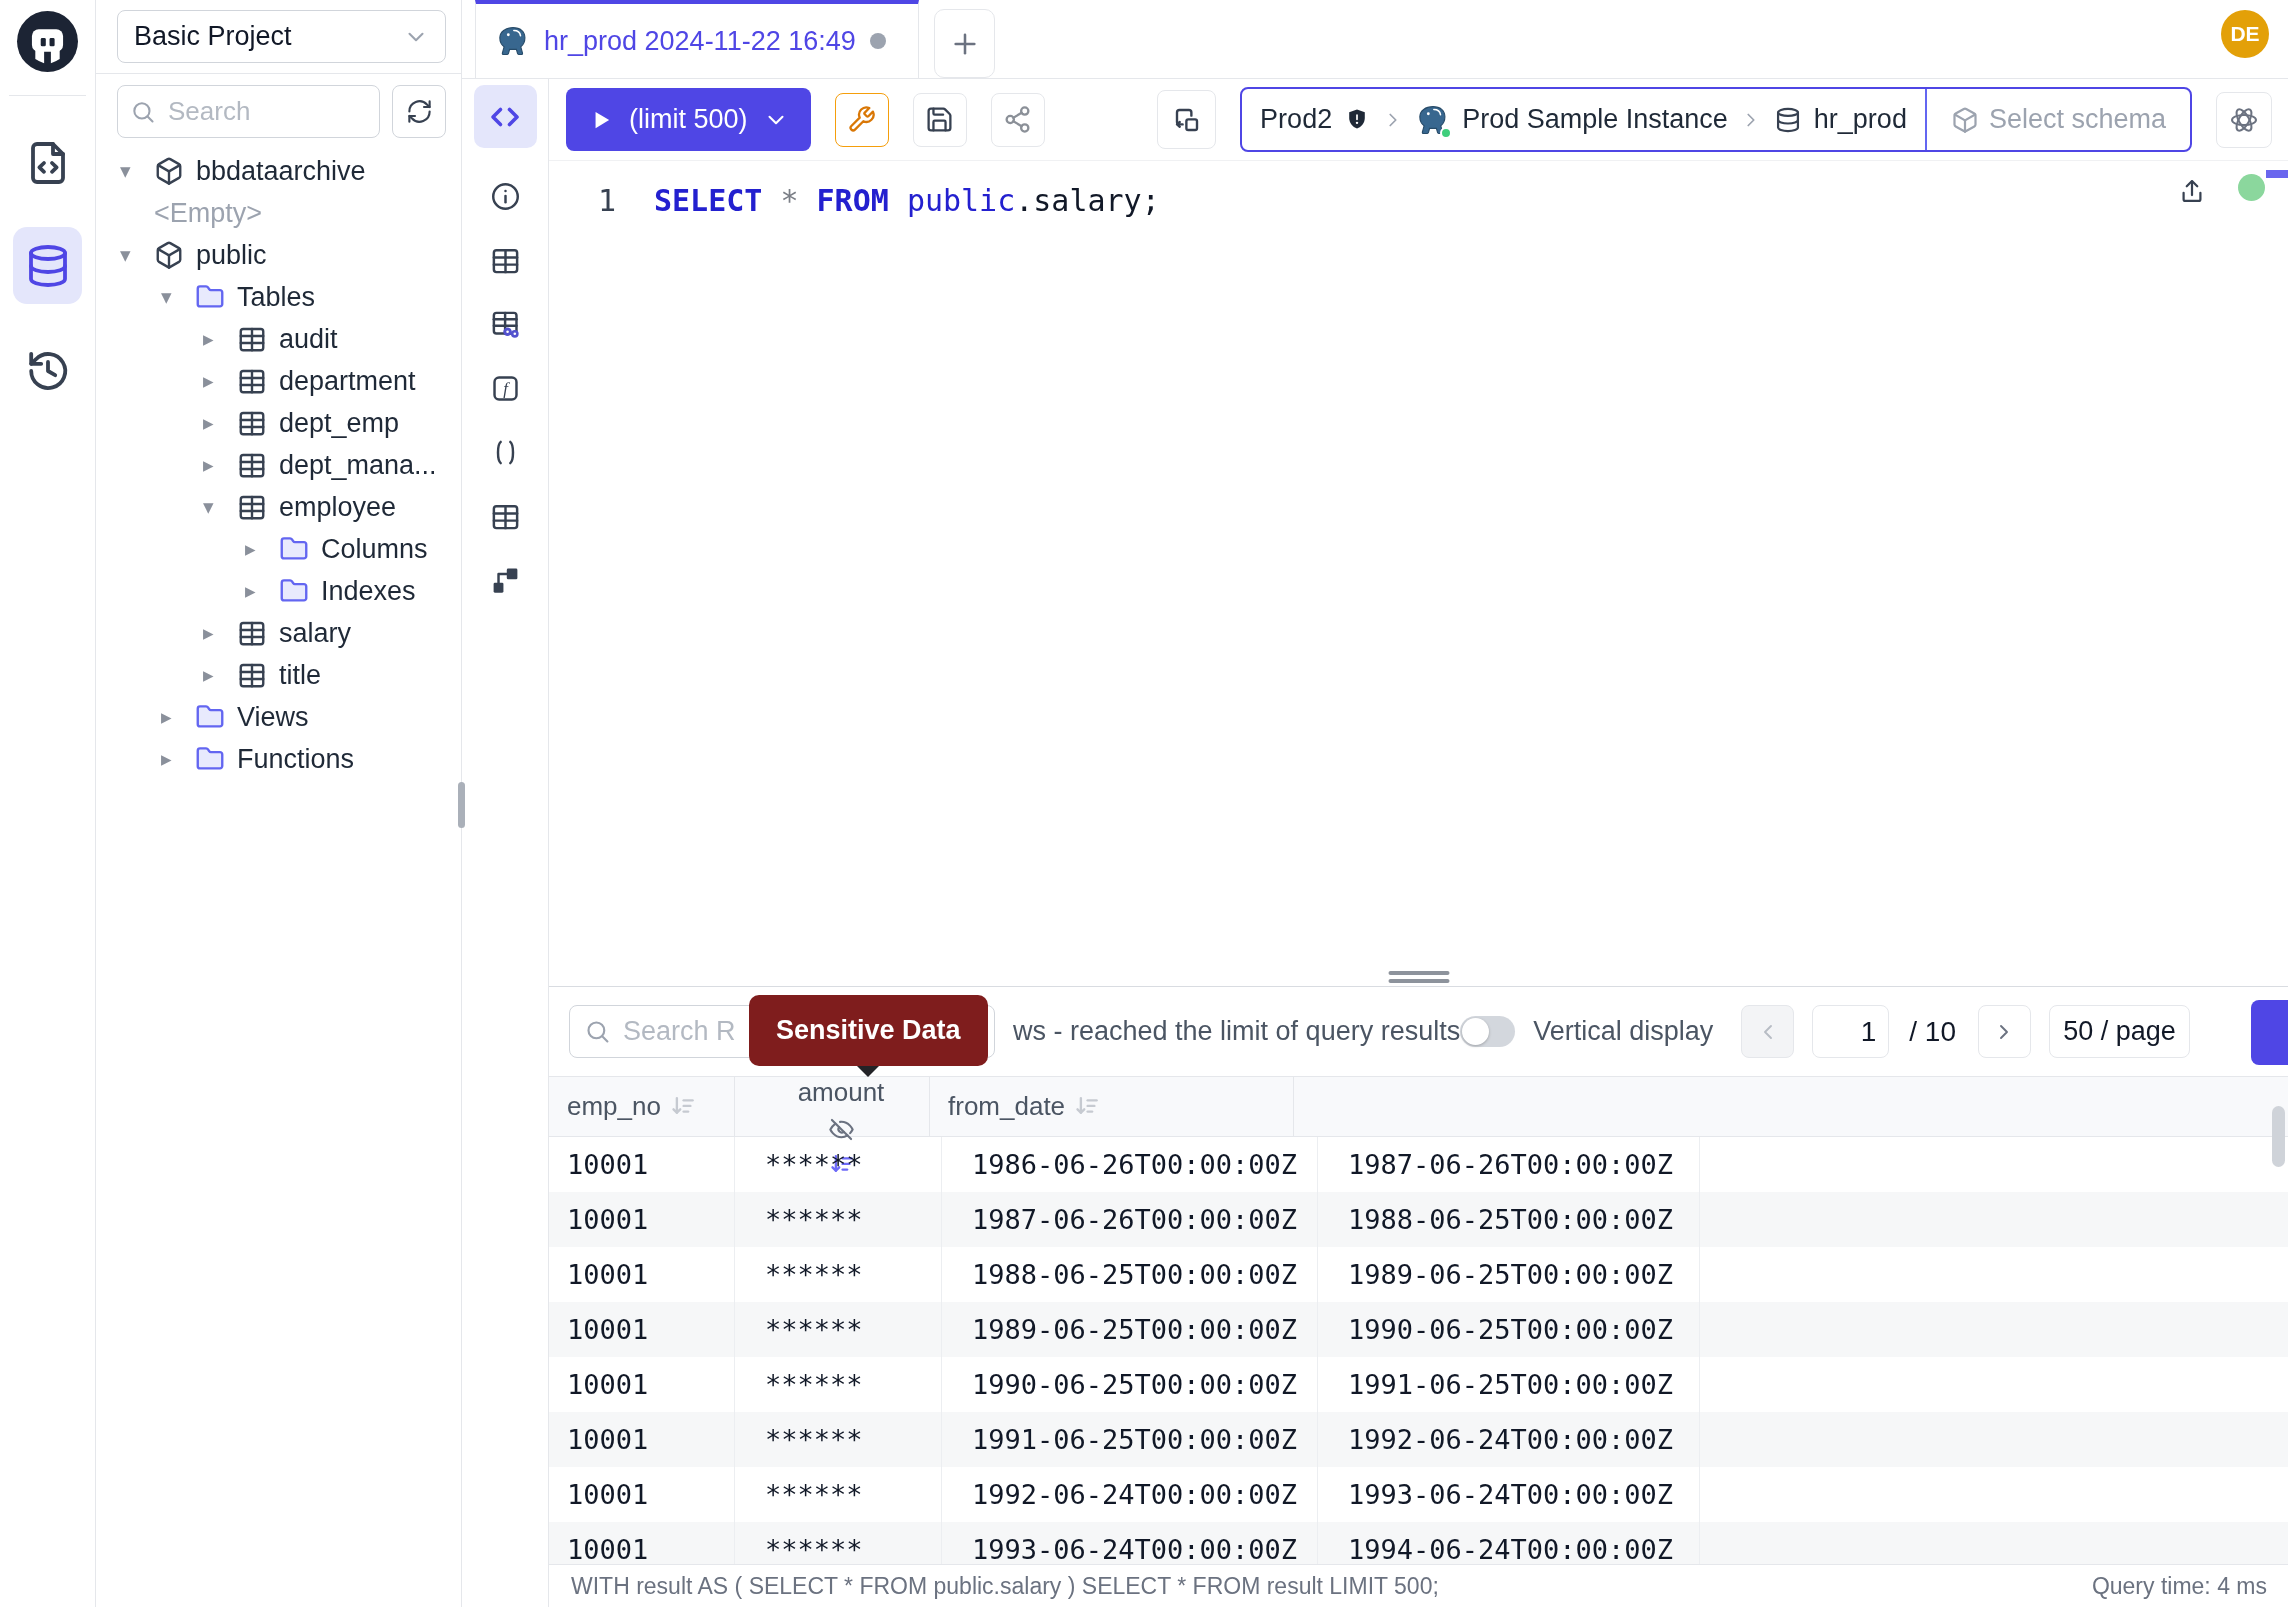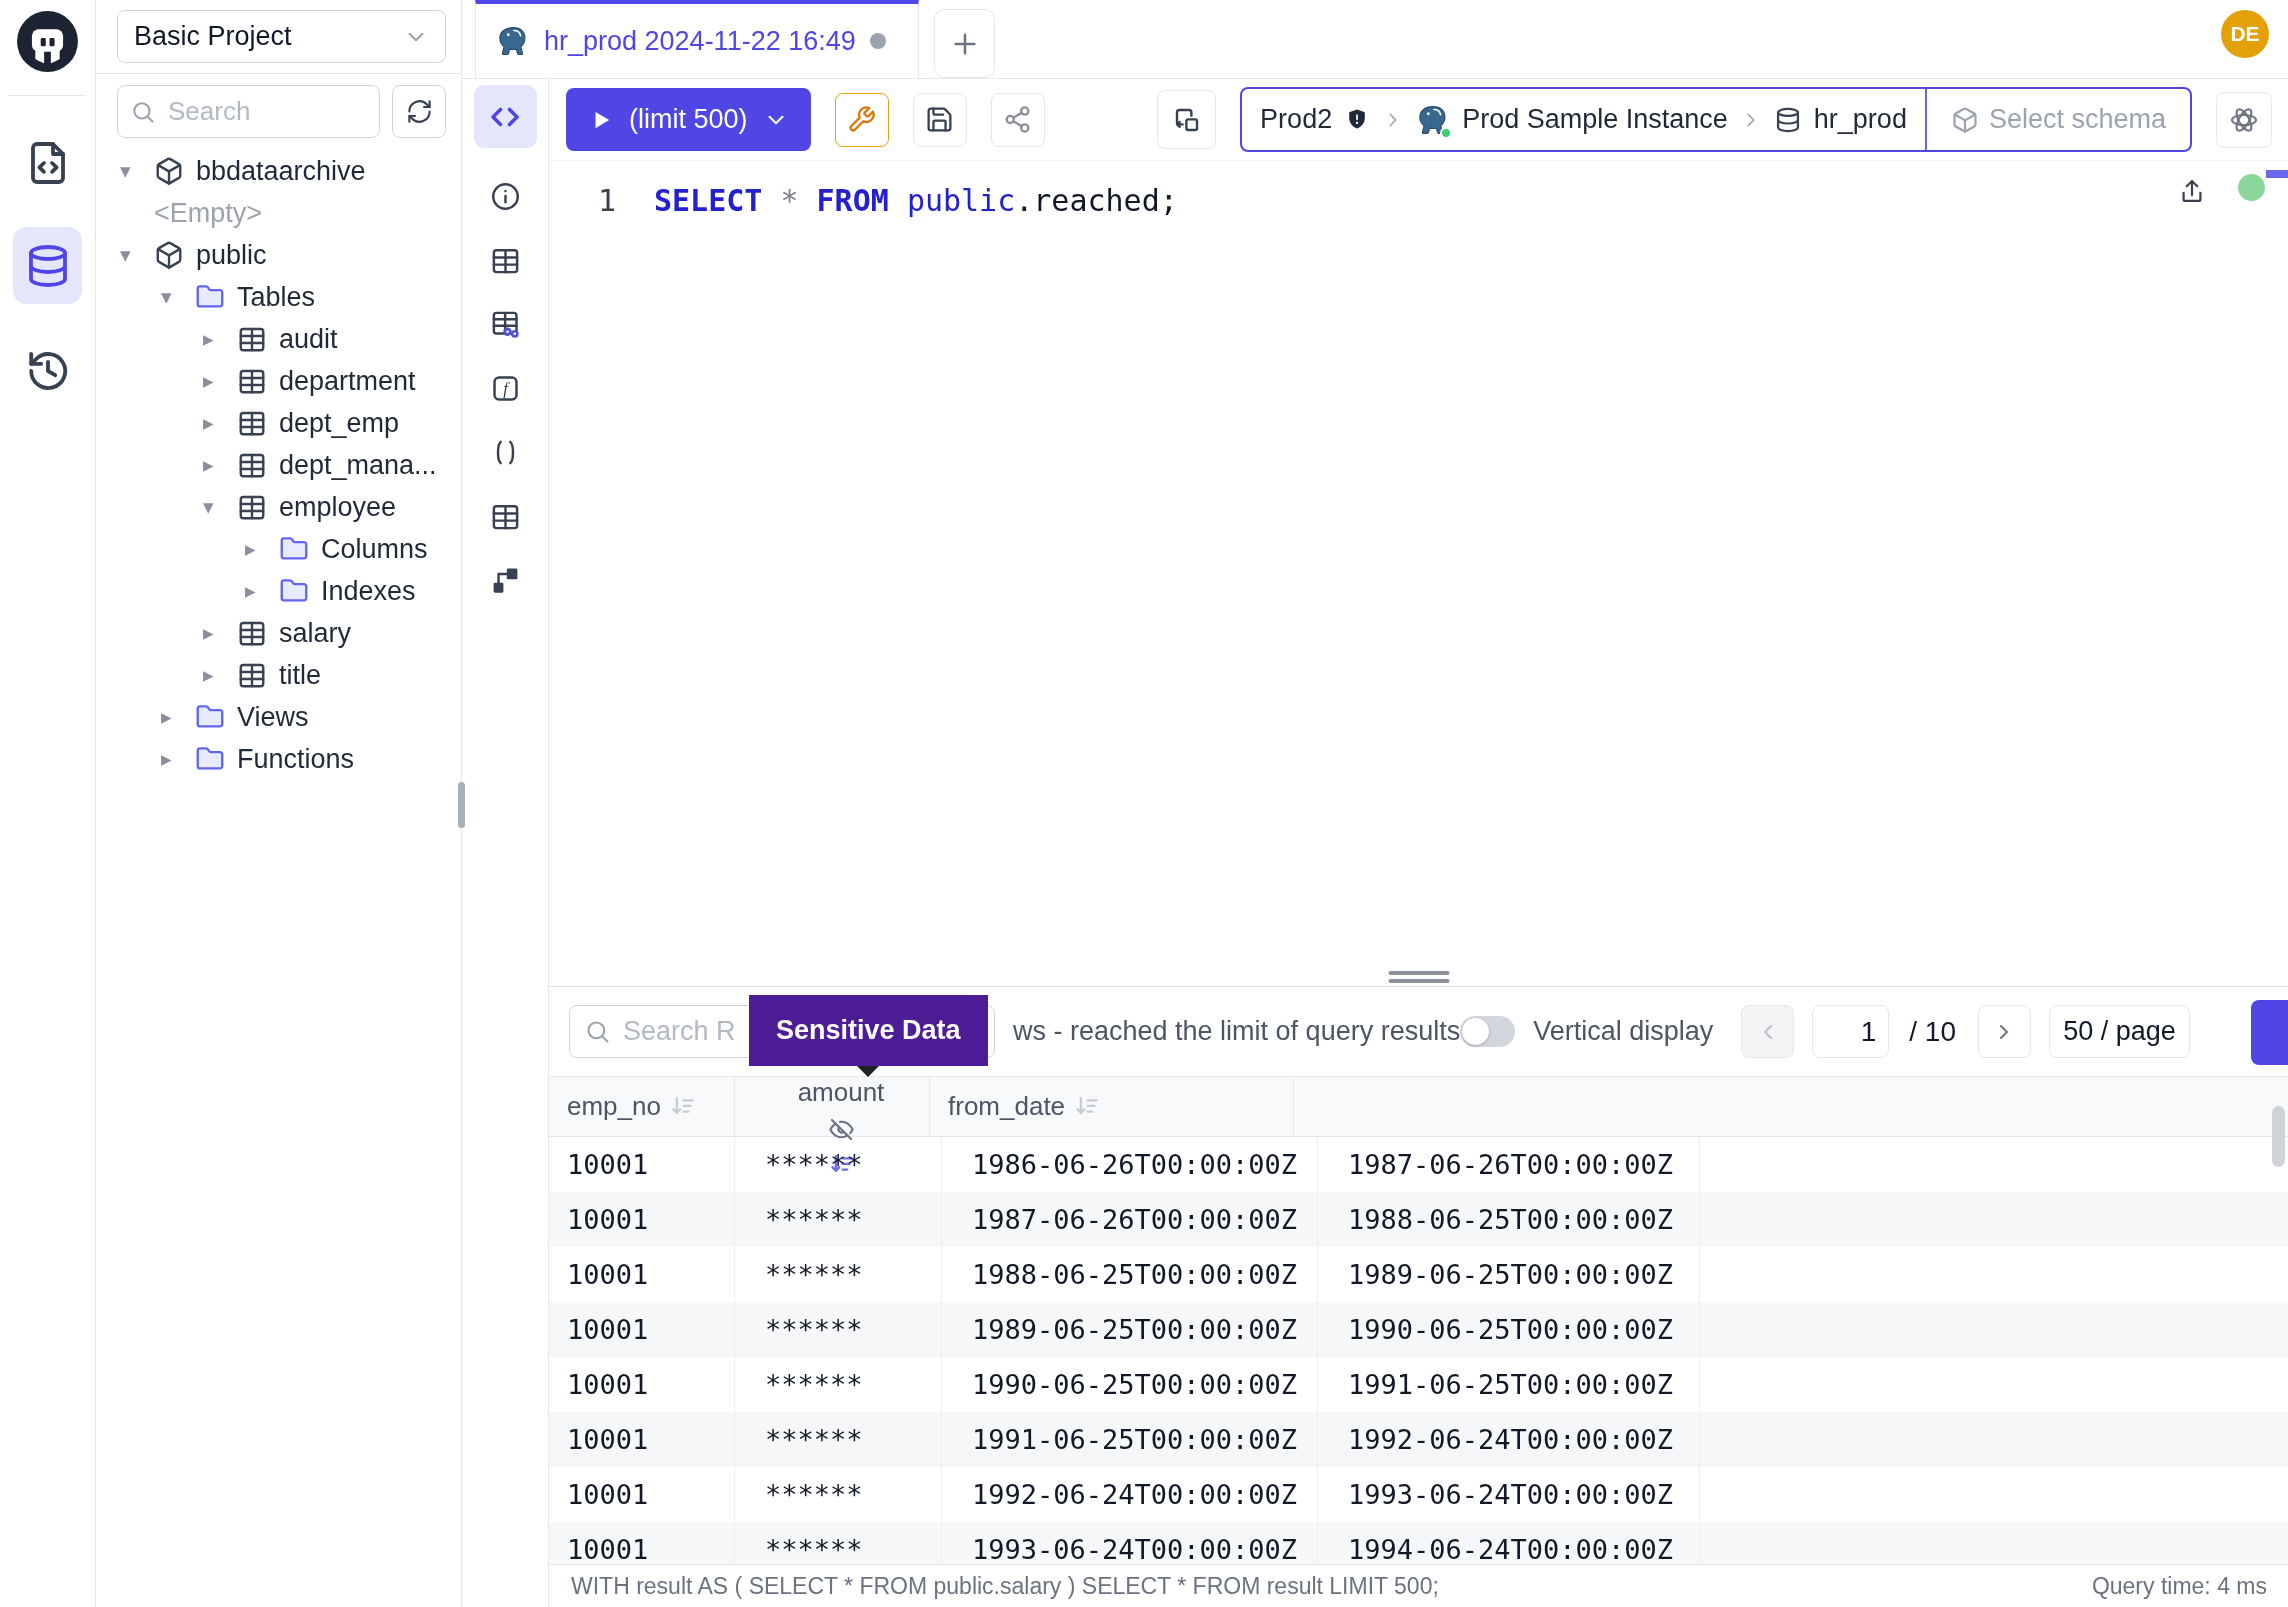--- a/index.html
+++ b/index.html
@@ -105,21 +105,21 @@
   .toggle .knob{position:absolute;left:2px;top:2px;width:27px;height:27px;border-radius:50%;background:#fff;box-shadow:0 1px 3px rgba(0,0,0,.25);}
   .toggle-label{color:#4b5563;font-size:27px;margin-right:10px;white-space:nowrap;}
   .page-btn{width:53px;height:53px;border:1px solid #e5e7eb;border-radius:8px;background:#fff;display:flex;align-items:center;justify-content:center;}
   .page-btn.disabled{background:#f3f4f6;}
   .page-btn .ic{width:24px;height:24px;color:#6b7280;}
   .page-btn.disabled .ic{color:#b7bcc4;}
   .page-input{width:77px;height:53px;border:1px solid #e5e7eb;border-radius:8px;display:flex;align-items:center;justify-content:flex-end;padding:0 12px;font-size:28px;color:#111827;background:#fff;}
   .page-total{font-size:28px;color:#111827;margin:0 4px 0 2px;white-space:nowrap;}
   .page-size{width:141px;height:53px;border:1px solid #e5e7eb;border-radius:8px;display:flex;align-items:center;justify-content:center;font-size:27px;color:#111827;background:#fff;}
   .export-sliver{position:absolute;right:0;top:13px;width:38px;height:65px;background:#4f46e5;border-radius:8px 0 0 8px;}
-  .tooltip{position:absolute;left:200px;top:8px;height:71px;background:#4c1d95;border-radius:0;color:#fff;font-size:27px;font-weight:600;display:flex;align-items:center;padding:0 27px;z-index:9;}
+  .tooltip{position:absolute;left:200px;top:8px;height:71px;background:#7f1d1d;border-radius:10px;color:#fff;font-size:27px;font-weight:600;display:flex;align-items:center;padding:0 27px;z-index:9;}
   .tooltip:after{content:"";position:absolute;left:50%;bottom:-11px;transform:translateX(-50%);border:11px solid transparent;border-top-color:#232327;border-bottom:none;}
   .res-thead{height:61px;display:flex;background:#f8f9fb;border-top:1px solid #e5e7eb;border-bottom:1px solid #e5e7eb;flex:none;font-size:26px;color:#4b5563;}
   .th{display:flex;align-items:center;gap:8px;padding-left:18px;border-right:1px solid #e5e7eb;flex:none;}
   .th .sort{width:27px;height:27px;color:#c6cad1;}
   .th .sort.active{color:#6d6af8;}
   .th .eye{width:27px;height:27px;color:#6b7280;}
   .th.fill{flex:1;border-right:none;}
   .res-body{flex:1;overflow:hidden;}
   .row{height:55px;display:flex;font-family:"DejaVu Sans Mono",monospace;font-size:27px;color:#111827;gap:12px;}
   .row.alt{background:#f6f7f8;}
@@ -577,21 +577,21 @@
                     <ellipse cx="12" cy="12" rx="9" ry="3.8" transform="rotate(120 12 12)"></ellipse>
                   </svg>
                 </span>
             </div>
           </div>
         </div>
 
         <div class="editor">
           <div class="code-line">
             <span class="line-no">1</span>
-            <span class="code-text" id="code-tokens"><span class="tk-keyword">SELECT</span><span class="tk-plain"> </span><span class="tk-operator">*</span><span class="tk-plain"> </span><span class="tk-keyword">FROM</span><span class="tk-plain"> </span><span class="tk-schema">public</span><span class="tk-plain">.reached;</span></span>
+            <span class="code-text" id="code-tokens"><span class="tk-keyword">SELECT</span><span class="tk-plain"> </span><span class="tk-operator">*</span><span class="tk-plain"> </span><span class="tk-keyword">FROM</span><span class="tk-plain"> </span><span class="tk-schema">public</span><span class="tk-plain">.salary;</span></span>
           </div>
           <span class="ed-upload ic ic-dark">
               <svg viewBox="0 0 24 24" fill="none" stroke="currentColor" stroke-width="1.9" stroke-linecap="round" stroke-linejoin="round">
                 <path d="M12 15.5V4"></path>
                 <path d="m7.5 8 4.5-4.5L16.5 8"></path>
                 <path d="M4.8 13.5V19a1.5 1.5 0 0 0 1.5 1.5h11.4a1.5 1.5 0 0 0 1.5-1.5v-5.5"></path>
               </svg>
             </span>
           <span class="ed-status"></span>
           <span class="ed-minimap"></span>

